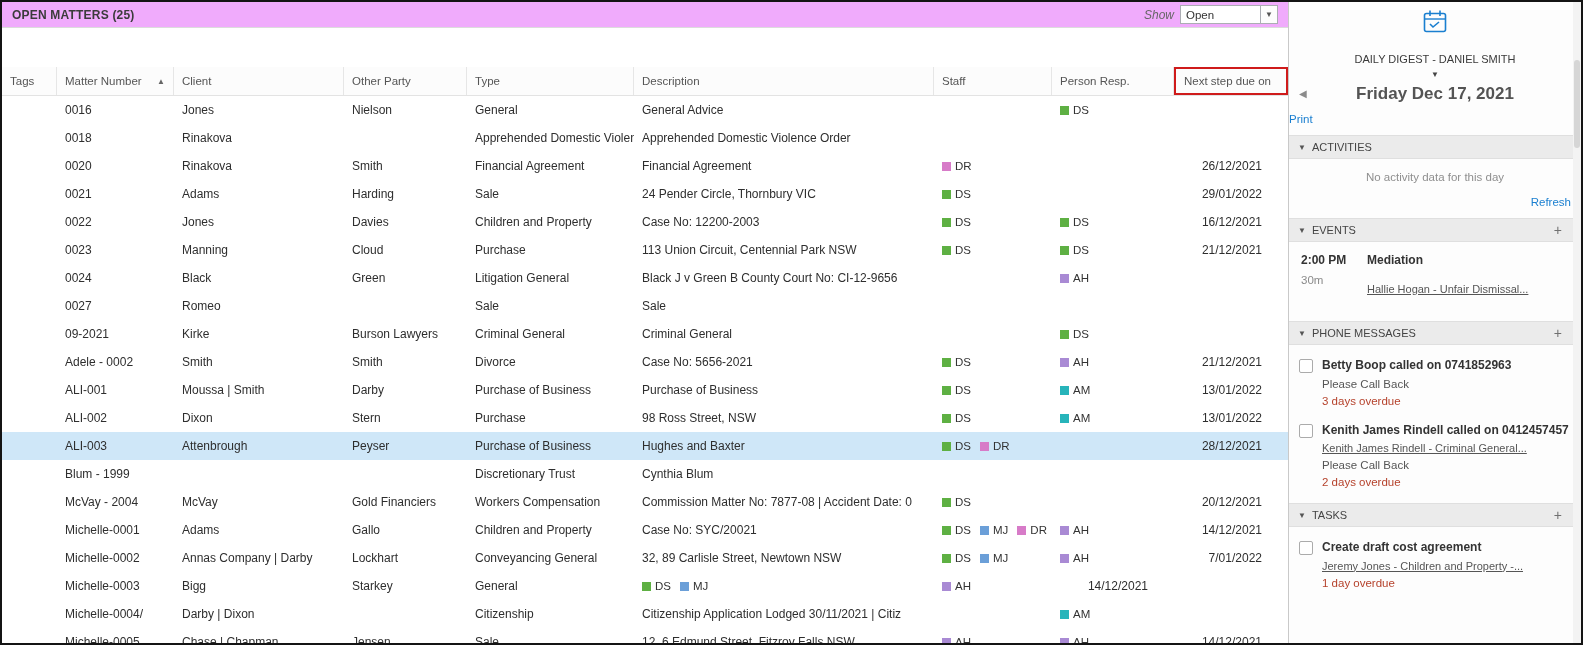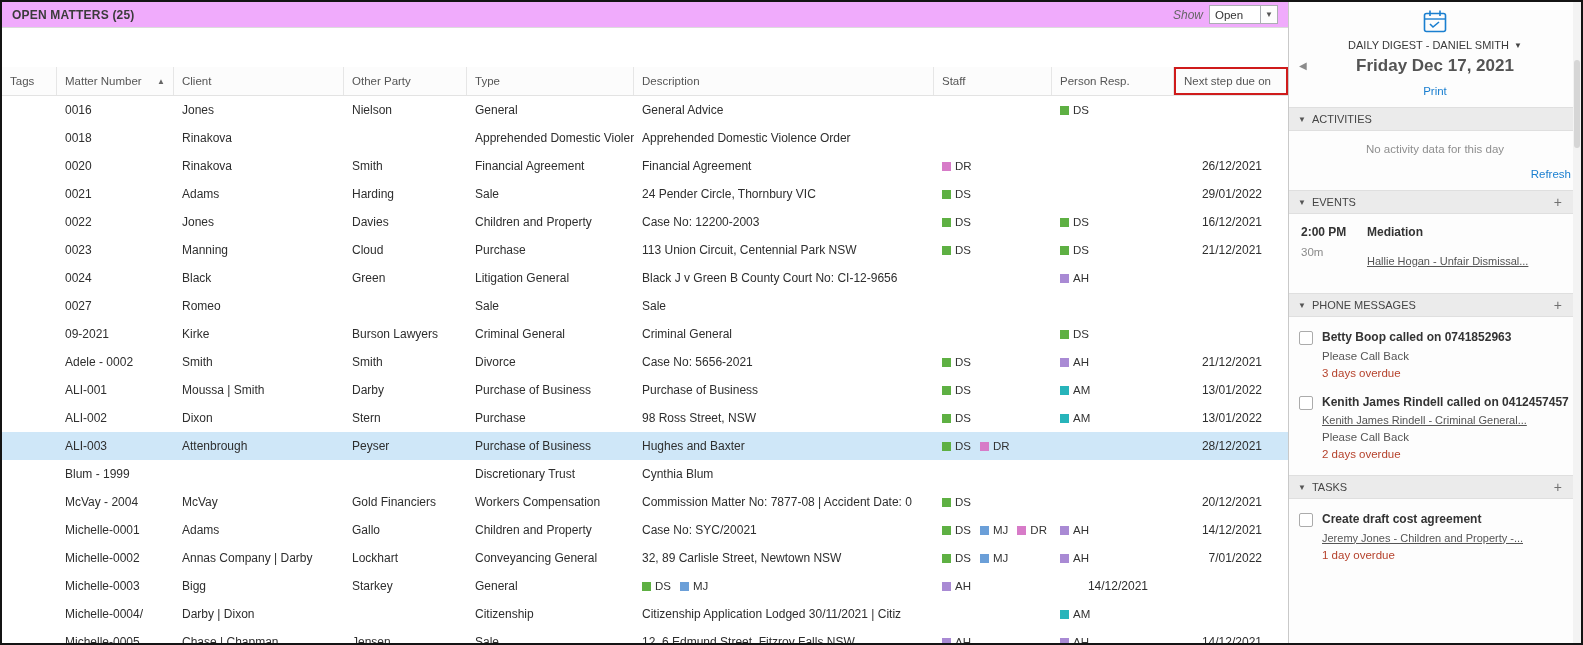--- a/index.html
+++ b/index.html
@@ -16,21 +16,21 @@
   .main { width:1286px; display:flex; flex-direction:column; overflow:hidden; }
 
   .titlebar {
     height:26px; flex:0 0 26px; background:#f0abfc; border-bottom:1px solid #dcdcdc;
     display:flex; align-items:center; padding:0 10px;
   }
   .page-title { font-size:12px; font-weight:700; color:#3b3b3b; letter-spacing:.2px; }
   .show-group { margin-left:auto; display:flex; align-items:center; gap:6px; }
   .show-label { font-style:italic; color:#666; font-size:12px; }
   .show-select {
-    width:52px; height:19px; background:#fff; border:1px solid #abadb3;
+    width:81px; height:19px; background:#fff; border:1px solid #abadb3;
     font-size:11.5px; color:#333; display:flex; align-items:center; padding-left:5px;
   }
   .show-arrow {
     width:17px; height:19px; border:1px solid #abadb3; border-left:none; background:#fdfdfd;
     display:flex; align-items:center; justify-content:center; font-size:8px; color:#555; cursor:pointer;
   }
 
   .grid-row {
     display:grid;
     grid-template-columns:55px 117px 170px 123px 167px 300px 118px 122px minmax(0,1fr);
@@ -55,27 +55,27 @@
   .badge { display:inline-flex; align-items:center; margin-right:9px; font-size:11.5px; color:#333; }
   .sq { width:9px; height:9px; display:inline-block; margin-right:4px; }
 
   
   .sidebar {
     width:293px; flex:0 0 293px; border-left:1px solid #c9c9c9; background:#fdfdfd;
     display:flex; flex-direction:column; overflow:hidden; position:relative;
   }
   .sb-top { text-align:center; padding-top:7px; }
   .cal-icon { display:inline-block; }
-  .digest-row { display:flex; align-items:center; justify-content:center; gap:5px; margin-top:0; cursor:pointer; }
+  .digest-row { display:flex; align-items:center; justify-content:center; gap:5px; margin-top:14px; cursor:pointer;flex-direction:column; }
   .digest-label { font-size:11px; color:#3a3a3a; }
   .digest-caret { font-size:8px; color:#444; }
   .date-row { position:relative; margin-top:5px; }
   .date-prev { position:absolute; left:10px; top:4px; font-size:10px; color:#8b8b8b; cursor:pointer; }
   .date-title { font-size:17px; font-weight:700; color:#545454; text-align:center; }
-  .print-link { display:block; text-align:center; color:#1a7fd0; font-size:11.5px; margin:9px 0 10px; cursor:pointer; text-decoration:none; }
+  .print-link { display:block; text-align:left; color:#1a7fd0; font-size:11.5px; margin:9px 0 10px; cursor:pointer; text-decoration:none; }
 
   .sec-header {
     height:24px; background:#ebebeb; border-top:1px solid #dfdfdf; border-bottom:1px solid #dfdfdf;
     display:flex; align-items:center; padding:0 9px; flex:0 0 24px;
   }
   .sec-caret { font-size:8px; color:#555; margin-right:6px; cursor:pointer; }
   .sec-title { font-size:11px; color:#444; }
   .sec-plus { margin-left:auto; margin-right:10px; font-size:14px; color:#707070; cursor:pointer; line-height:1; }
 
   .activities-body { padding:12px 10px 8px; }

